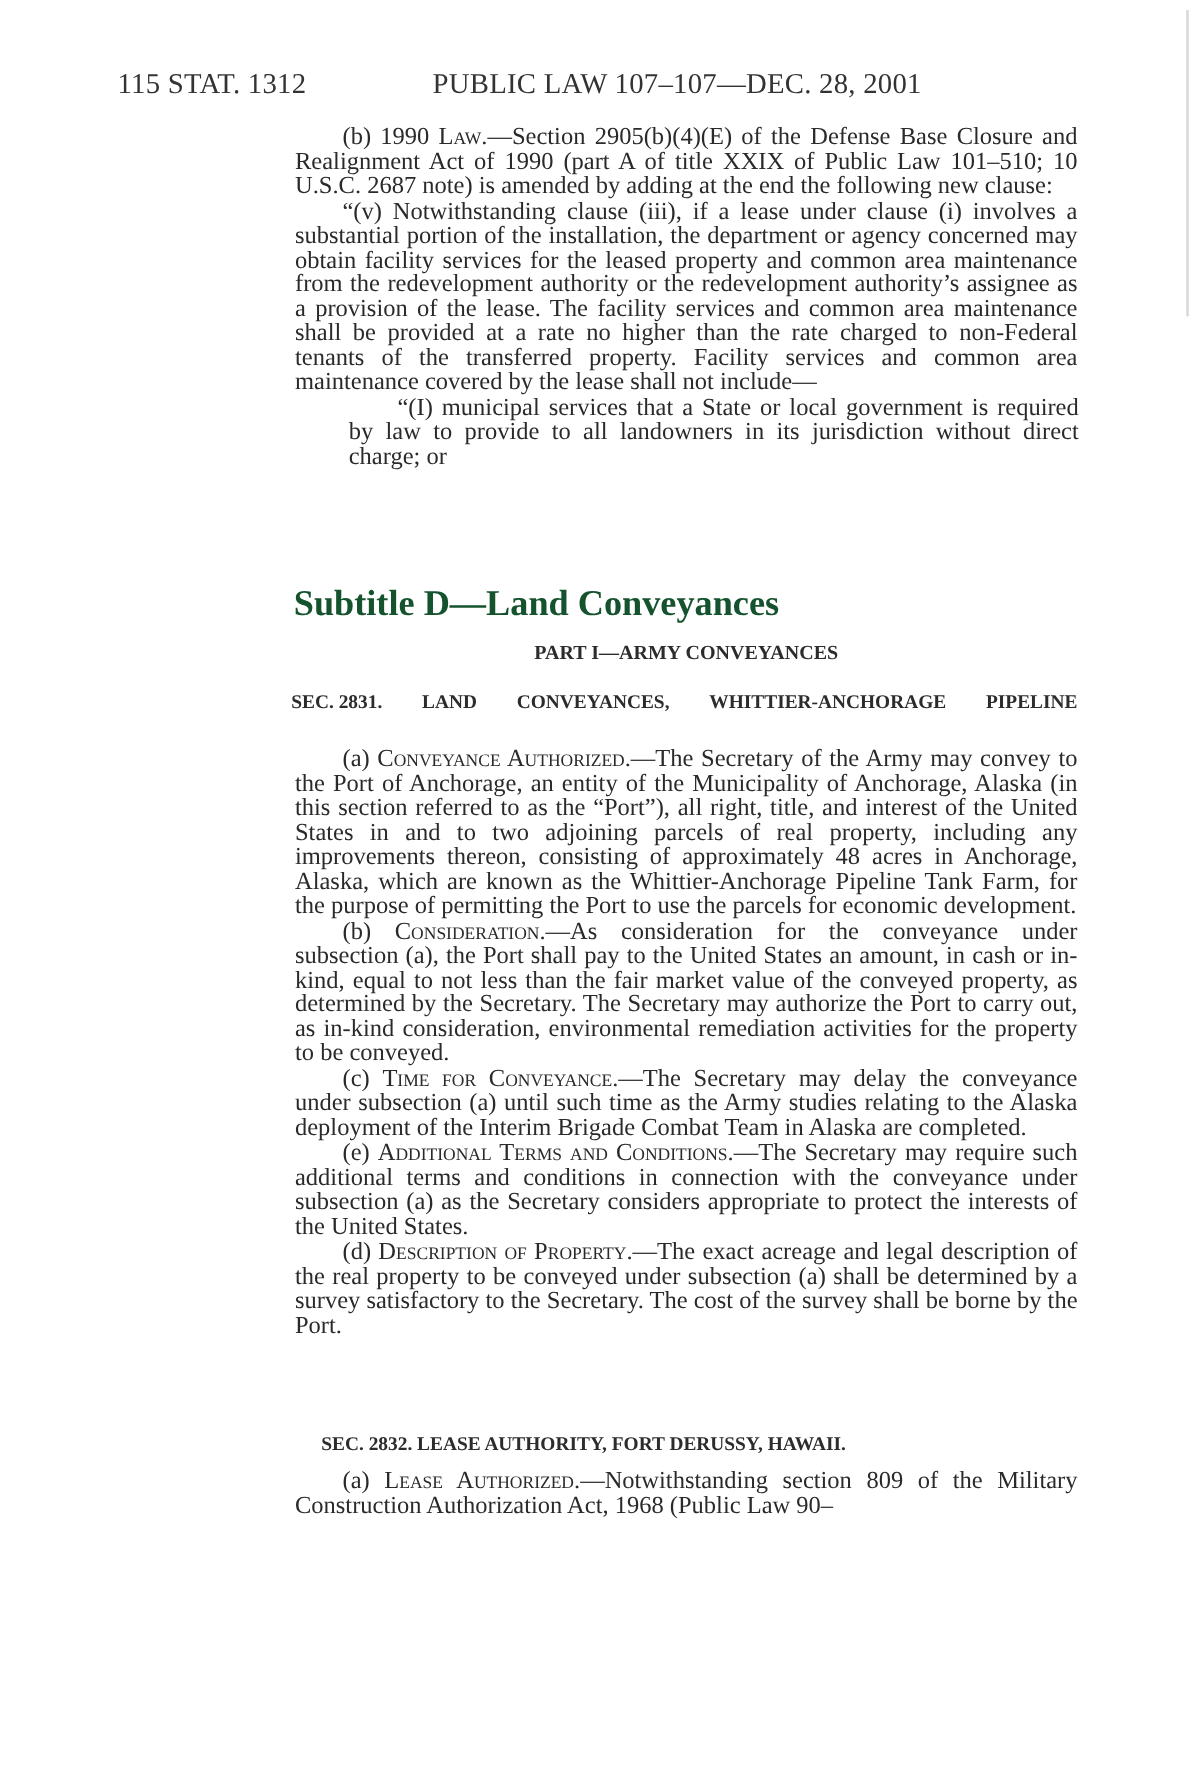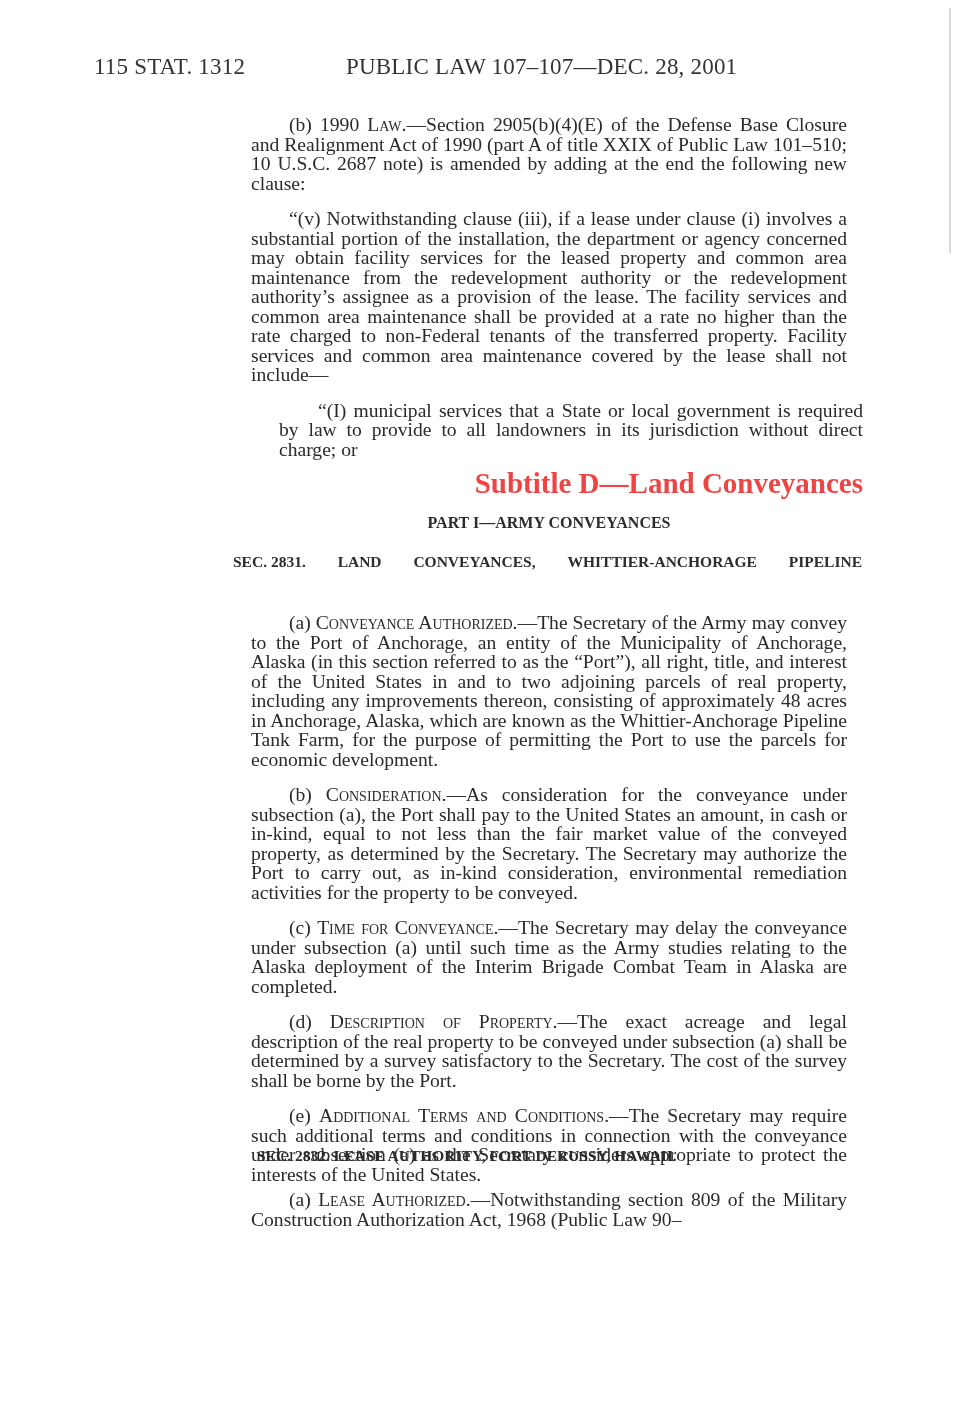--- a/index.html
+++ b/index.html
@@ -39,39 +39,39 @@
       position: absolute;
       left: 235px;
       width: 628px;
       font-family: "Liberation Serif", serif;
       font-size: 19.6px;
       line-height: 19.5px;
       color: #2a2a2a;
       text-align: justify;
     }
     .para {
-      margin: 16px;
+      margin: 1px;
       text-indent: 38px;
     }
     .para .sc {
       font-variant: small-caps;
     }
     .sub-para {
       margin: 0 0 0 44px;
       text-indent: 39px;
     }
     .sub-para + .sub-para { }
     .subtitle {
-      text-align: right;
+      text-align: left;
       font-family: "Liberation Serif", serif;
       font-weight: bold;
       font-size: 29px;
       line-height: 34px;
       margin: 0;
-      color: #ef4444;
+      color: #14532d;
     }
     .part {
       text-align: center;
       font-family: "Liberation Serif", serif;
       font-weight: bold;
       font-size: 16px;
       line-height: 28px;
       margin: 0;
       color: #2c2c2c;
     }
@@ -131,24 +131,24 @@
   <p class="para">
     <span>(a) </span><span class="sc">Conveyance Authorized.</span><span>—The Secretary of the Army may convey to the Port of Anchorage, an entity of the Municipality of Anchorage, Alaska (in this section referred to as the “Port”), all right, title, and interest of the United States in and to two adjoining parcels of real property, including any improvements thereon, consisting of approximately 48 acres in Anchorage, Alaska, which are known as the Whittier-Anchorage Pipeline Tank Farm, for the purpose of permitting the Port to use the parcels for economic development.</span>
   </p>
   <p class="para">
     <span>(b) </span><span class="sc">Consideration.</span><span>—As consideration for the conveyance under subsection (a), the Port shall pay to the United States an amount, in cash or in-kind, equal to not less than the fair market value of the conveyed property, as determined by the Secretary. The Secretary may authorize the Port to carry out, as in-kind consideration, environmental remediation activities for the property to be conveyed.</span>
   </p>
   <p class="para">
     <span>(c) </span><span class="sc">Time for Conveyance.</span><span>—The Secretary may delay the conveyance under subsection (a) until such time as the Army studies relating to the Alaska deployment of the Interim Brigade Combat Team in Alaska are completed.</span>
   </p>
   <p class="para">
-    <span>(d) </span><span class="sc">Description of Property.</span><span>—The exact acreage and legal description of the real property to be conveyed under subsection (a) shall be determined by a survey satisfactory to the Secretary. The cost of the survey shall be borne by the Port.</span>
+    <span>(e) </span><span class="sc">Additional Terms and Conditions.</span><span>—The Secretary may require such additional terms and conditions in connection with the conveyance under subsection (a) as the Secretary considers appropriate to protect the interests of the United States.</span>
   </p>
   <p class="para">
-    <span>(e) </span><span class="sc">Additional Terms and Conditions.</span><span>—The Secretary may require such additional terms and conditions in connection with the conveyance under subsection (a) as the Secretary considers appropriate to protect the interests of the United States.</span>
+    <span>(d) </span><span class="sc">Description of Property.</span><span>—The exact acreage and legal description of the real property to be conveyed under subsection (a) shall be determined by a survey satisfactory to the Secretary. The cost of the survey shall be borne by the Port.</span>
   </p>
 </div>
 
 <div class="body" style="top:1146px; left:233px;margin-left:24px;">
   <div class="sec-heading">SEC. 2832. LEASE AUTHORITY, FORT DERUSSY, HAWAII.</div>
 </div>
 
 <div class="body" style="top:1174px;">
   <p class="para">
     <span>(a) </span><span class="sc">Lease Authorized.</span><span>—Notwithstanding section 809 of the Military Construction Authorization Act, 1968 (Public Law 90–</span>

